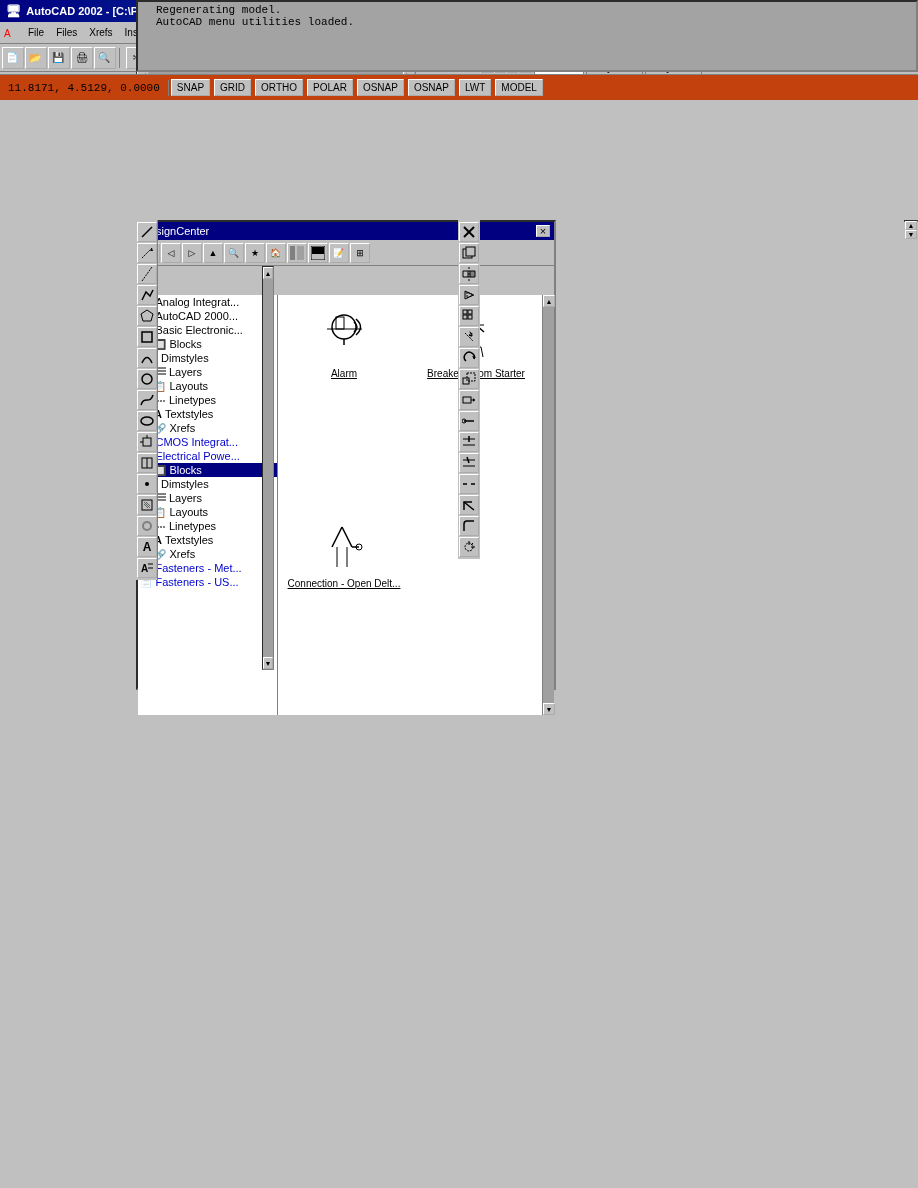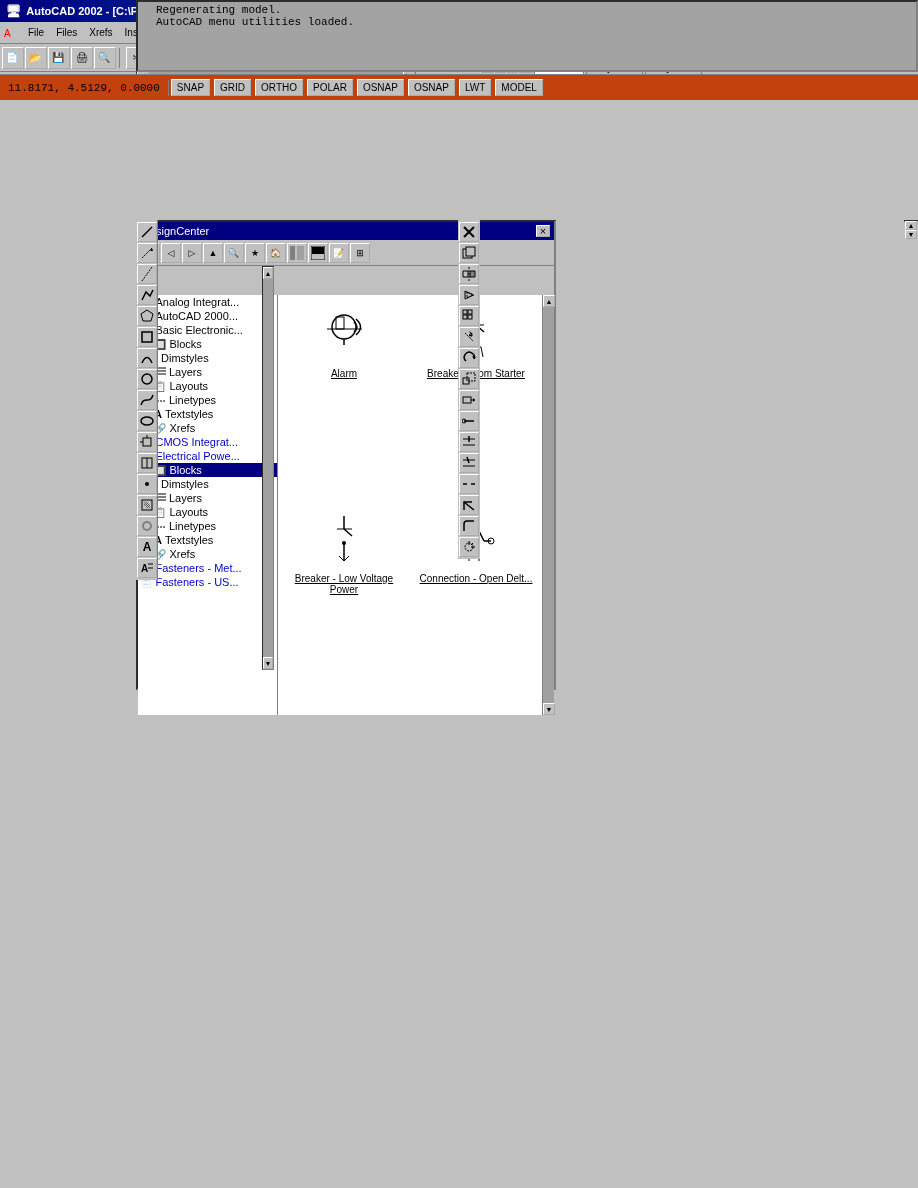--- a/index.html
+++ b/index.html
@@ -679,36 +679,20 @@
               <line x1="20" y1="18" x2="35" y2="18" stroke="#000" stroke-width="1"></line>
 
               <line x1="22" y1="40" x2="32" y2="40" stroke="#000" stroke-width="1"></line>
               <line x1="22" y1="40" x2="20" y2="50" stroke="#000" stroke-width="1"></line>
               <line x1="32" y1="40" x2="34" y2="50" stroke="#000" stroke-width="1"></line>
             </svg>
           </div>
           <div class="block-label">Breaker - Com Starter</div>
         </div>
 
-        <div class="block-item">
-          <div class="block-preview">
-            <svg width="55" height="55" viewBox="0 0 55 55">
-
-              <line x1="27" y1="5" x2="27" y2="18" stroke="#000" stroke-width="1.5"></line>
-              <line x1="27" y1="18" x2="35" y2="25" stroke="#000" stroke-width="1.5"></line>
-              <line x1="27" y1="32" x2="27" y2="50" stroke="#000" stroke-width="1.5"></line>
-              <circle cx="27" cy="32" r="2" fill="#000"></circle>
-              <line x1="20" y1="18" x2="35" y2="18" stroke="#000" stroke-width="1"></line>
-
-              <line x1="22" y1="45" x2="27" y2="50" stroke="#000" stroke-width="1"></line>
-              <line x1="32" y1="45" x2="27" y2="50" stroke="#000" stroke-width="1"></line>
-            </svg>
-          </div>
-          <div class="block-label">Breaker - Low Voltage Power</div>
-        </div>
 
         <div class="block-item">
           <div class="block-preview">
             <svg width="55" height="55" viewBox="0 0 55 55">
 
               <line x1="15" y1="30" x2="25" y2="10" stroke="#000" stroke-width="1.5"></line>
               <line x1="25" y1="10" x2="35" y2="30" stroke="#000" stroke-width="1.5"></line>
 
               <line x1="35" y1="30" x2="42" y2="30" stroke="#000" stroke-width="1.5"></line>
 

